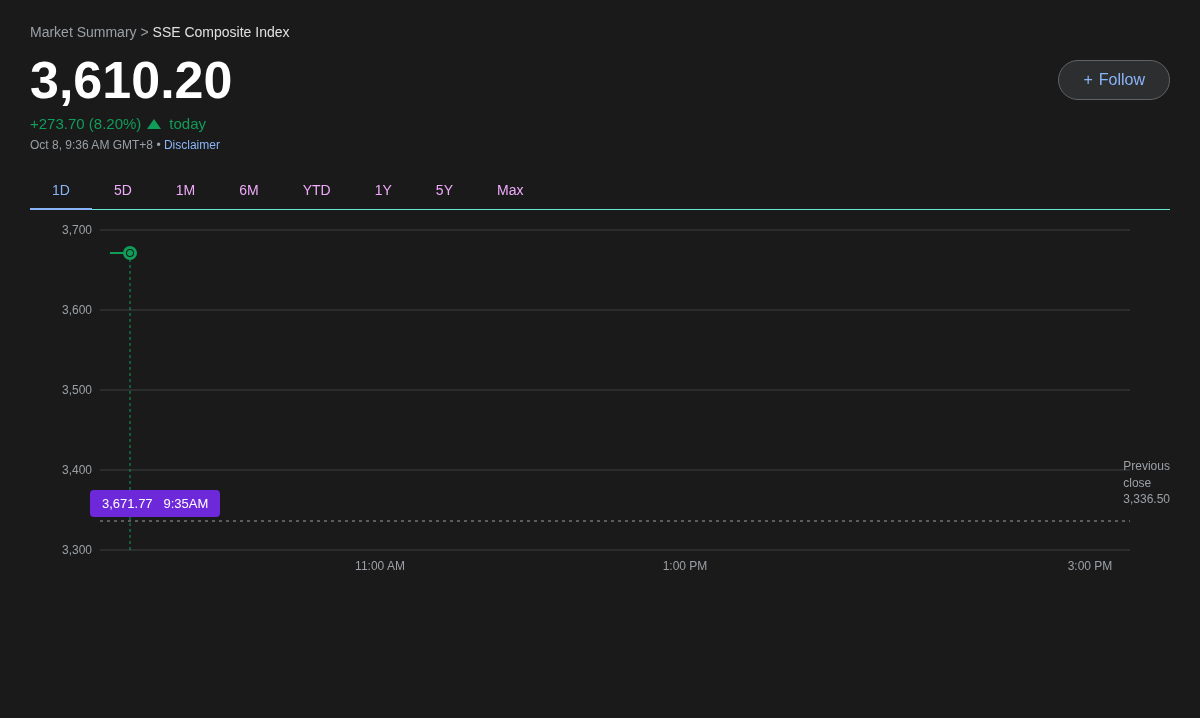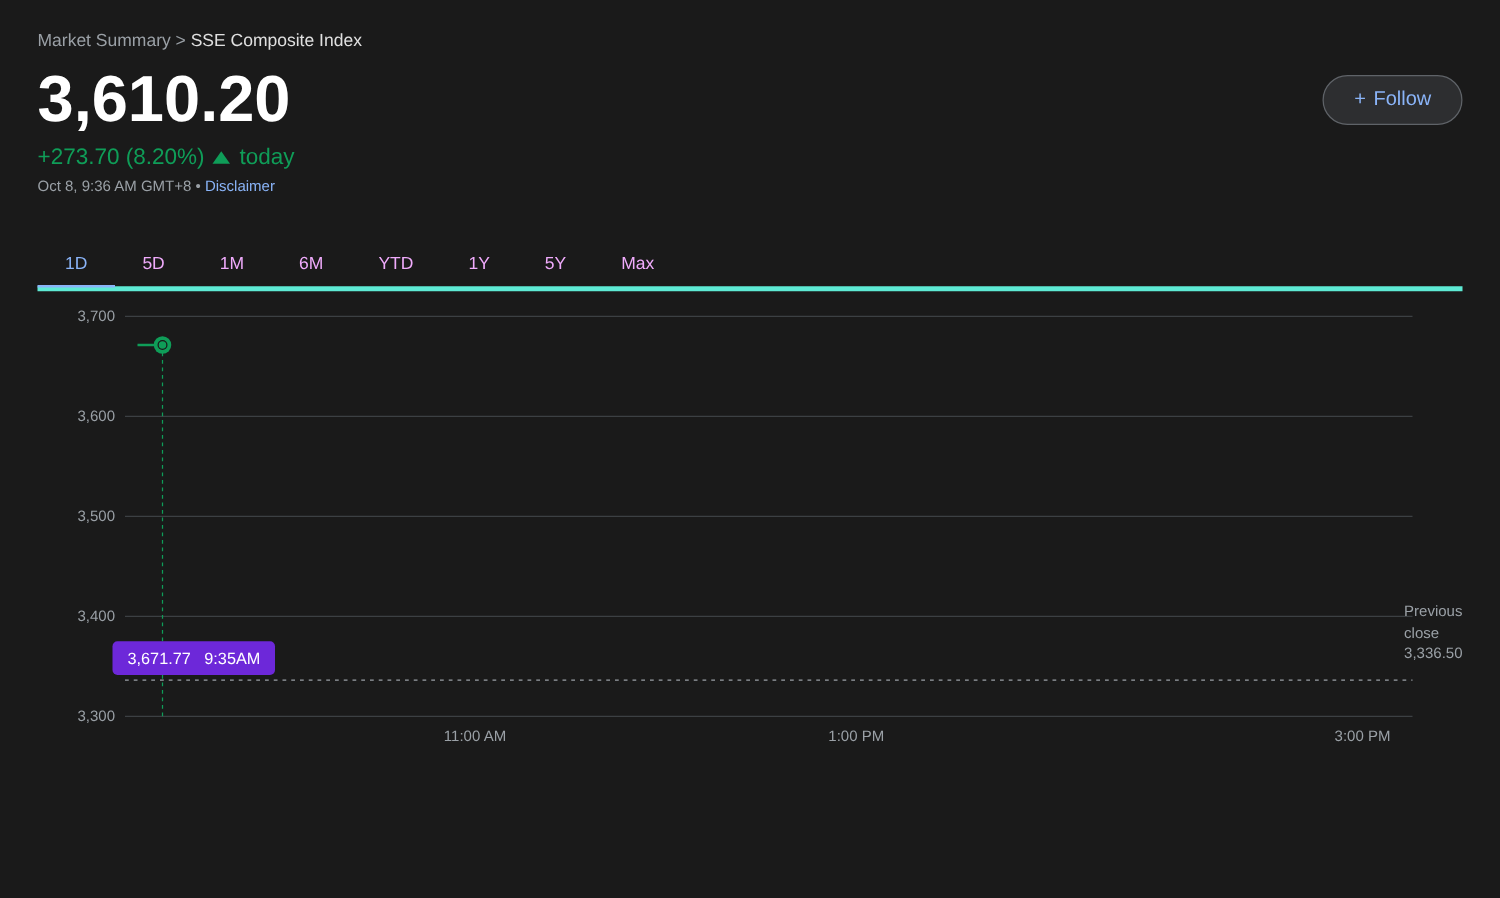--- a/index.html
+++ b/index.html
@@ -45,39 +45,39 @@
       font-weight: 700;
       color: #ffffff;
       line-height: 1.1;
       margin-bottom: 6px;
     }
 
     .change-row {
       display: flex;
       align-items: center;
       gap: 6px;
-      font-size: 18px;
+      font-size: 15px;
       color: #0f9d58;
       margin-bottom: 6px;
     }
 
     .arrow-up {
       display: inline-block;
       width: 0;
       height: 0;
       border-left: 7px solid transparent;
       border-right: 7px solid transparent;
       border-bottom: 10px solid #0f9d58;
       margin-right: 2px;
     }
 
     .timestamp {
       font-size: 12px;
       color: #9aa0a6;
-      margin-bottom: 32px;
+      margin-bottom: 16px;
     }
 
     .timestamp .disclaimer {
       color: #8ab4f8;
       cursor: pointer;
     }
 
     
     .follow-button {
       display: flex;
@@ -91,21 +91,21 @@
       font-size: 16px;
       font-weight: 500;
       cursor: pointer;
       margin-top: 8px;
     }
 
     
     .tabs-row {
       display: flex;
       align-items: flex-start;
-      border-bottom: 4px solid #5eead4;
+      border-bottom: 1px solid #5eead4;
       margin-bottom: 0;
       gap: 0;
     }
 
     .tab {
       padding: 10px 22px;
       font-size: 14px;
       color: #f0abfc;
       cursor: pointer;
       border-bottom: 2px solid transparent;

